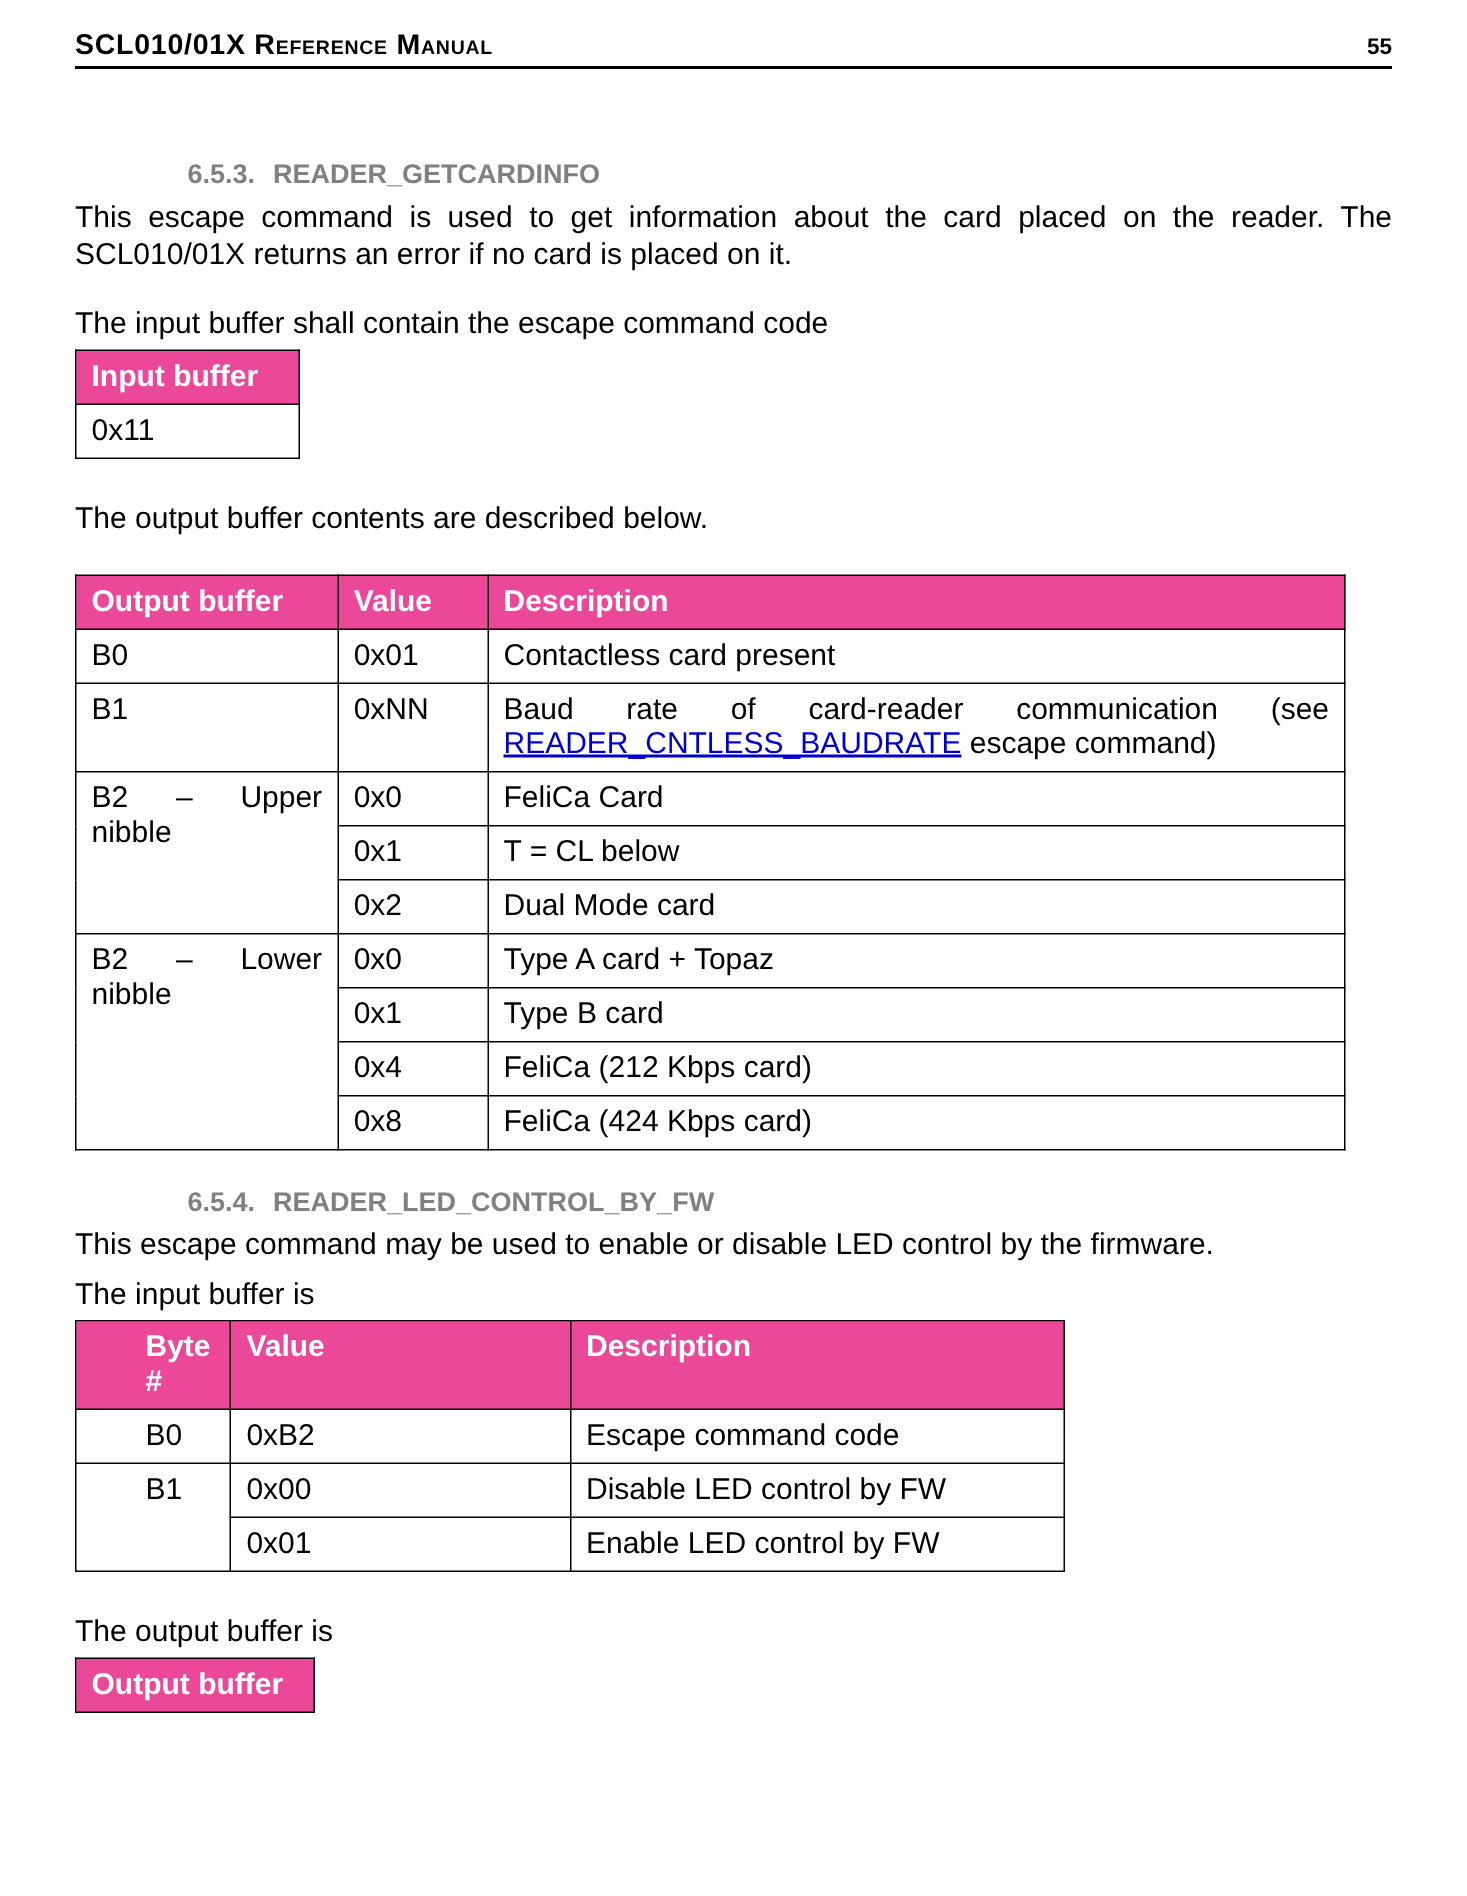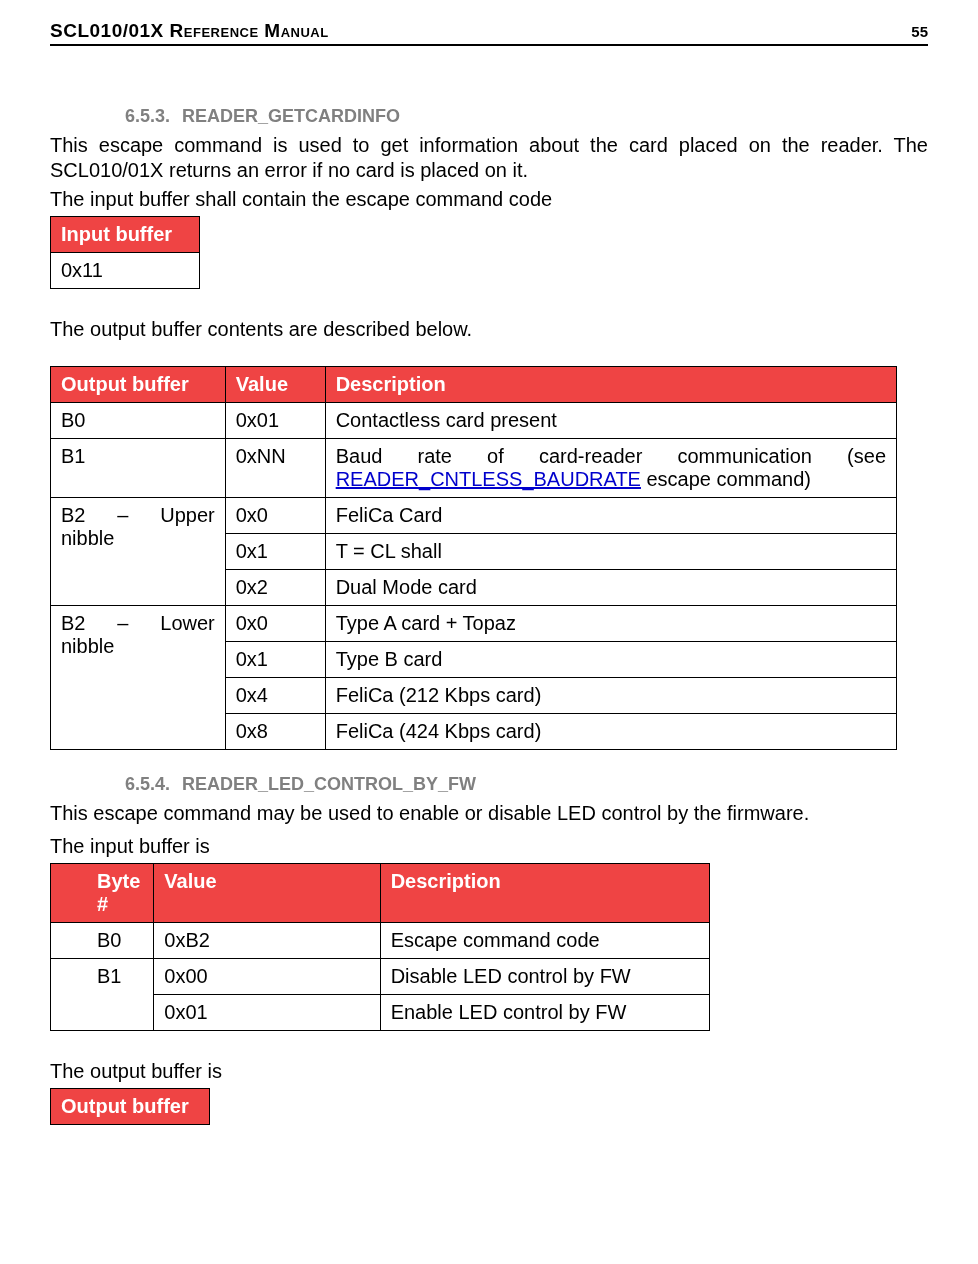--- a/index.html
+++ b/index.html
@@ -56,21 +56,21 @@
     margin: 2px 0 28px 0;
   }
   th, td {
     border: 1px solid #000;
     padding: 6px 10px;
     font-size: 20px;
     text-align: left;
     vertical-align: top;
   }
   th {
-    background: #ef4444;
+    background: #ec4899;
     color: #fff;
     font-weight: bold;
   }
   .tbl-input { width: 150px; }
   .tbl-input th, .tbl-input td { width: 150px; }
   .tbl-output { width: 847px; }
   .tbl-output th:nth-child(1), .tbl-output td.c1 { width: 175px; }
   .tbl-output th:nth-child(2), .tbl-output td.c2 { width: 100px; }
   .tbl-output th:nth-child(3), .tbl-output td.c3 { width: 572px; }
   .tbl-led { width: 660px; }
@@ -93,21 +93,21 @@
   <div class="header-row">
     <span class="doc-title">SCL010/01X Reference Manual</span>
     <span class="page-num">55</span>
   </div>
 
   <div class="content">
 
     <h3 class="section-heading">
       <span class="num">6.5.3.</span><span>READER_GETCARDINFO</span>
     </h3>
-    <p class="para" style="margin-bottom:4px;">
+    <p class="para" style="margin-bottom:21px;">
       <span class="justify-line" style="display:block;">This escape command is used to get information about the card placed on the reader. The</span>
       <span>SCL010/01X returns an error if no card is placed on it.</span>
     </p>
     <p class="para para-sp">The input buffer shall contain the escape command code</p>
 
     <table class="tbl-input">
       <tbody>
           <tr>
             <th>Input buffer</th>
           </tr>
@@ -141,21 +141,21 @@
       </tr>
       <tr>
         <td class="c1" rowspan="3">
           <span class="justify-line" style="display:block;">B2 &nbsp; – &nbsp; Upper</span>nibble
         </td>
         <td class="c2">0x0</td>
         <td class="c3">FeliCa Card</td>
       </tr>
       <tr>
         <td class="c2">0x1</td>
-        <td class="c3">T = CL shall</td>
+        <td class="c3">T = CL below</td>
       </tr>
       <tr>
         <td class="c2">0x2</td>
         <td class="c3">Dual Mode card</td>
       </tr>
       <tr>
         <td class="c1" rowspan="4">
           <span class="justify-line" style="display:block;">B2 &nbsp; – &nbsp; Lower</span>nibble
         </td>
         <td class="c2">0x0</td>

